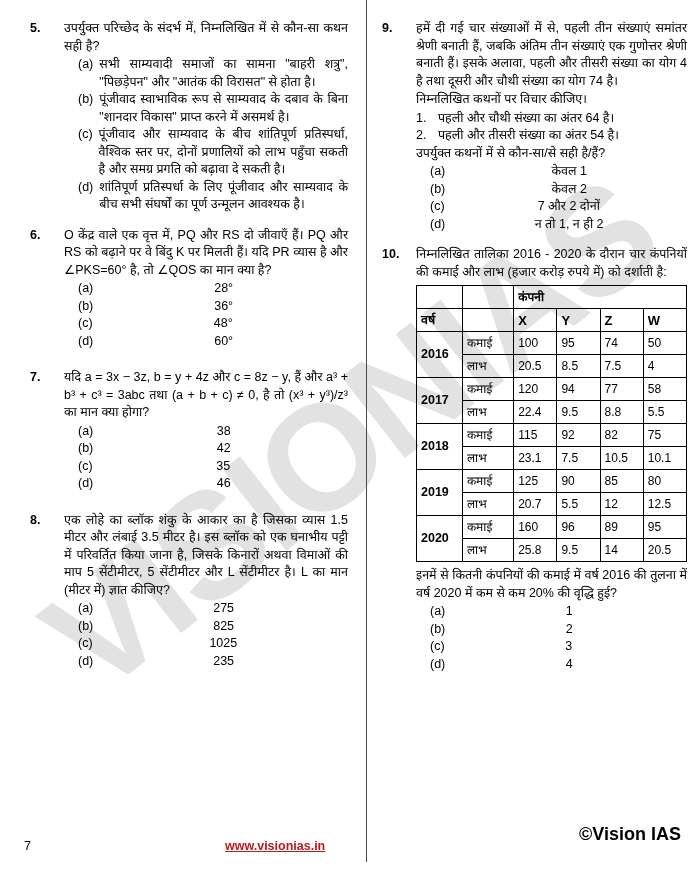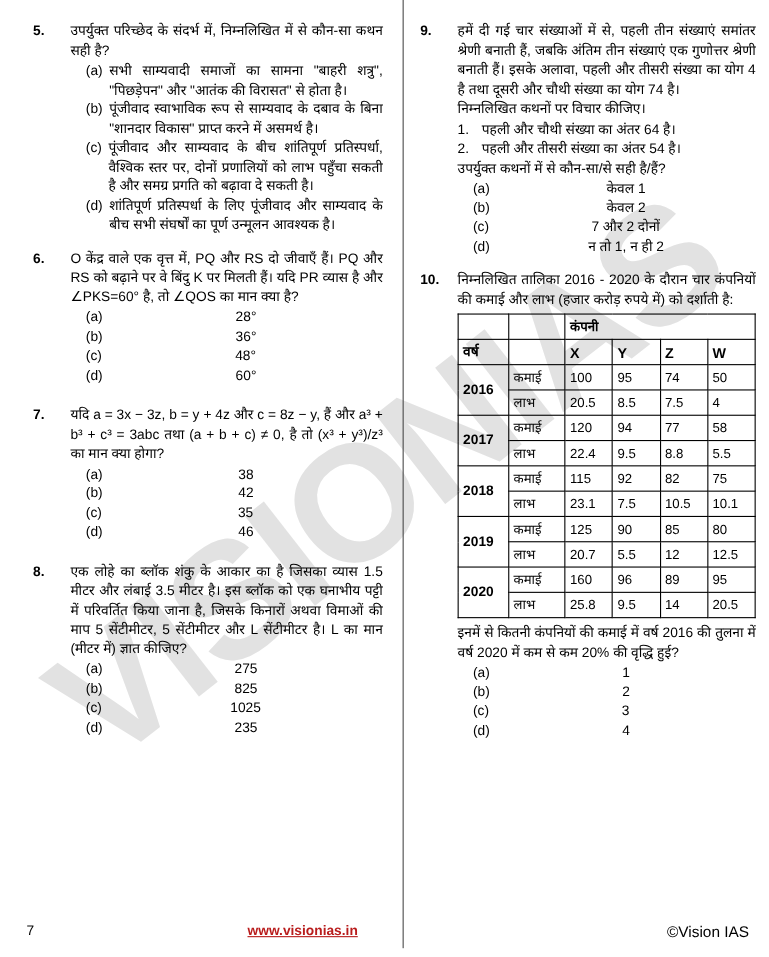--- a/index.html
+++ b/index.html
@@ -196,23 +196,23 @@
     left: 225px;
     top: 17px;
     font-size: 12.5px;
     font-weight: 700;
     color: #b91c1c;
     text-decoration: underline;
   }
   #copyright {
     position: absolute;
     right: 18px;
-    top: 17px;
-    font-size: 14px;
-    font-weight: 400;
+    top: 2px;
+    font-size: 18px;
+    font-weight: 700;
   }
   .spacer-sm { height: 6px; }
 </style>
 </head>
 <body>
 
 <div id="watermark-layer">
   <div id="watermark-text">VISIONIAS</div>
 </div>
 

